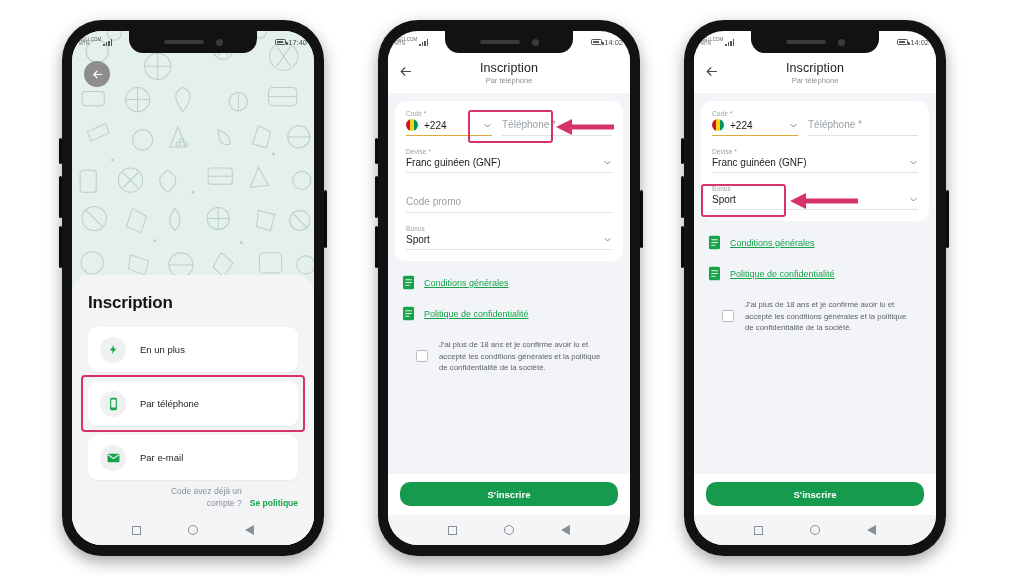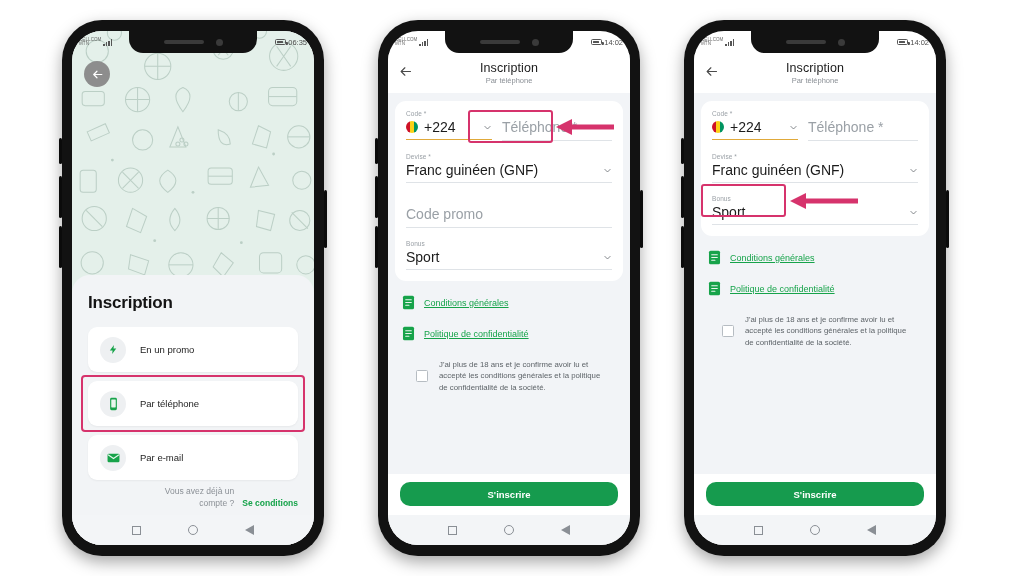--- a/index.html
+++ b/index.html
@@ -125,21 +125,21 @@
   .formbody { position: absolute; top: 62px; left: 0; right: 0; bottom: 30px; background: #f2f4f7; }
   .card {
     background: #fff; border-radius: 11px; margin: 8px 7px 0; padding: 9px 11px 11px;
   }
   .frow { display: flex; gap: 10px; }
   .field { position: relative; padding-top: 9px; flex: 1; }
   .field .flab {
     position: absolute; top: 0; left: 0; font-size: 6.5px; color: #9aa0a6; letter-spacing: .1px;
   }
   .field .flab.green { color: #16a34a; }
-  .field .fval { font-size: 14px; color: #1b1b1b; padding-bottom: 5px; }
+  .field .fval { font-size: 10px; color: #1b1b1b; padding-bottom: 5px; }
   .field .fval.ph { color: #9aa0a6; }
   .field .uline { height: 1px; background: #dfe3e7; }
   .field .uline.green { height: 1.4px; background: #16a34a; }
   .field .uline.gold { height: 1.4px; background: #e0a93a; }
   .codefield { width: 86px; flex: none; }
   .codeline { display: flex; align-items: center; gap: 6px; padding-bottom: 4px; }
   .flag {
     width: 12px; height: 12px; border-radius: 50%; flex: none; overflow: hidden;
     background: linear-gradient(90deg,#ce1126 0 33.3%, #fcd116 33.3% 66.6%, #009460 66.6% 100%);
   }
@@ -259,34 +259,34 @@
           </div>
           <div class="bars">
               <i></i>
               <i></i>
               <i></i>
               <i></i>
             </div>
         </div>
         <div class="st-right">
           <div class="batt"></div>
-          <span>06:35</span>
+          <span>17:40</span>
         </div>
       </div>
 
       <div class="sheet1">
         <div class="s1-title">Inscription</div>
 
         <div class="optcard">
           <div class="ic">
             <svg width="11" height="13" viewBox="0 0 24 24">
                 <path d="M13 2L4 14h6l-1 8 9-12h-6z" fill="#17a34a"></path>
               </svg>
           </div>
-          <div class="lbl">En un promo</div>
+          <div class="lbl">En un plus</div>
         </div>
 
         <div class="optcard">
           <div class="hl-box"></div>
           <div class="ic">
             <svg width="9" height="14" viewBox="0 0 16 24">
                 <rect x="2" y="1" width="12" height="22" rx="2.5" fill="#17a34a"></rect>
                 <rect x="4" y="4" width="8" height="14" rx="1" fill="#e9f6ee"></rect>
               </svg>
           </div>
@@ -297,22 +297,22 @@
           <div class="ic">
             <svg width="13" height="10" viewBox="0 0 24 18">
                 <rect x="1" y="1" width="22" height="16" rx="2.5" fill="#17a34a"></rect>
                 <path d="M2 3l10 7 10-7" fill="none" stroke="#e9f6ee" stroke-width="2"></path>
               </svg>
           </div>
           <div class="lbl">Par e-mail</div>
         </div>
 
         <div class="footer1">
-          <div class="q">Vous avez déjà un compte ?</div>
-          <div class="lnk">Se conditions</div>
+          <div class="q">Code avez déjà un compte ?</div>
+          <div class="lnk">Se politique</div>
         </div>
       </div>
 
       <div class="navbar">
         <div class="sq"></div>
         <div class="ci"></div>
         <div class="tr"></div>
       </div>
 
       <div class="notch">

